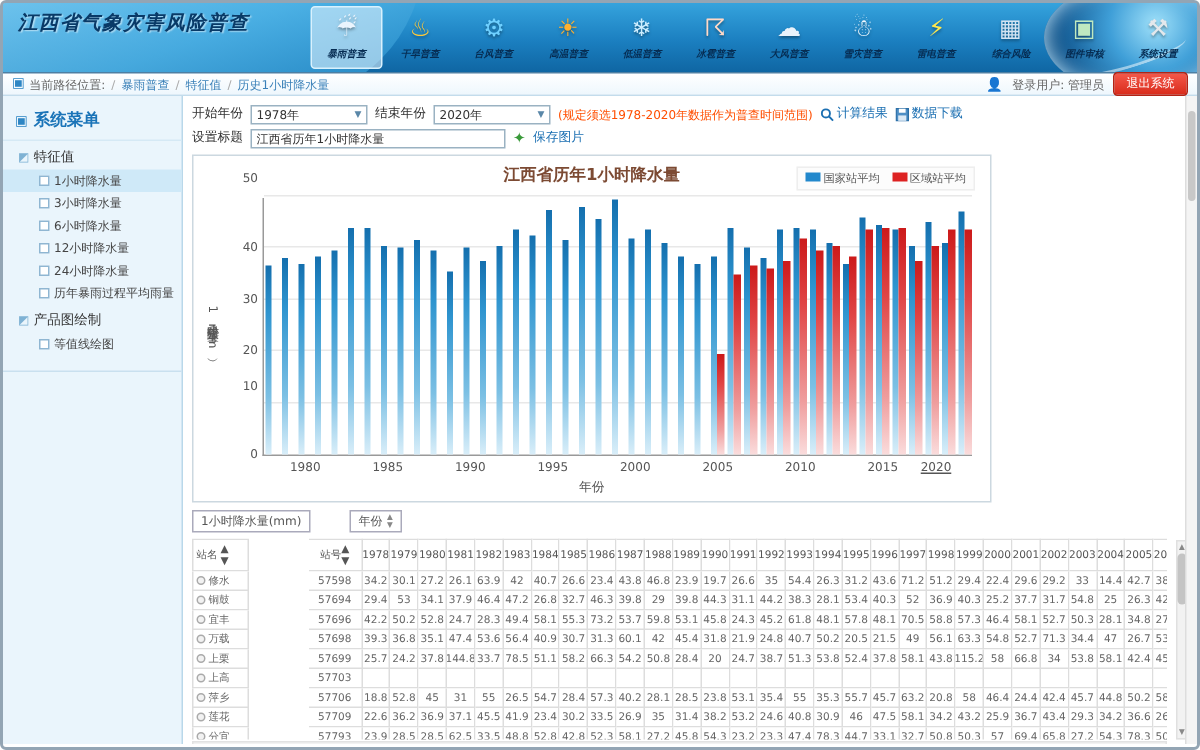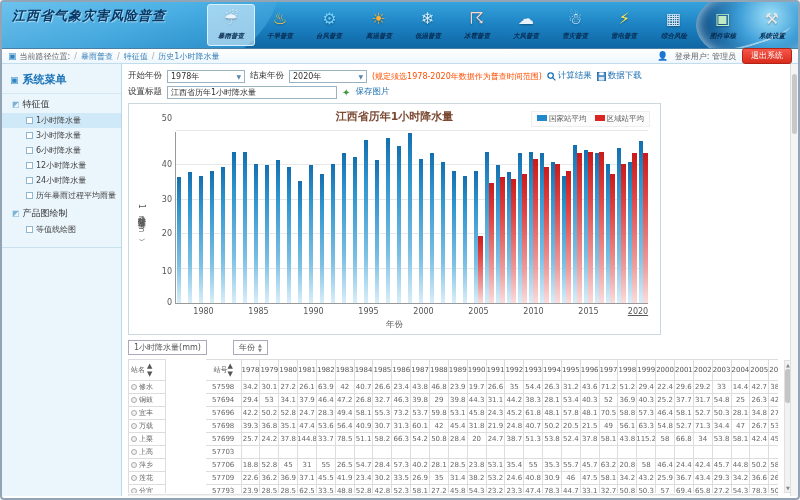--- a/index.html
+++ b/index.html
@@ -231,38 +231,38 @@
       <div class="chart-panel">
         <div class="chart-title">江西省历年1小时降水量</div>
         <div class="legend" id="legend">
             <span><span class="lg-swatch" style="background: rgb(34, 136, 204);"></span>国家站平均</span>
             <span><span class="lg-swatch" style="background: rgb(221, 34, 34);"></span>区域站平均</span>
           </div>
         <div class="ylabel">1小时降水量（mm）</div>
         <div class="plot" id="plot">
             <div class="ytick" style="bottom: 0px;">0</div>
             <div class="gridline" style="bottom: 34.4px;"></div>
-            <div class="ytick" style="bottom: 31px;">10</div>
+            <div class="ytick" style="bottom: 45px;">10</div>
             <div class="gridline" style="bottom: 68.8px;"></div>
             <div class="ytick" style="bottom: 68.8px;">20</div>
             <div class="gridline" style="bottom: 103.2px;"></div>
             <div class="ytick" style="bottom: 103.2px;">30</div>
             <div class="gridline" style="bottom: 137.6px;"></div>
             <div class="ytick" style="bottom: 137.6px;">40</div>
             <div class="gridline" style="bottom: 172px;"></div>
             <div class="ytick" style="bottom: 184px;">50</div>
             <div class="xtick" style="left: 27.5px;">1980</div>
             <div class="xtick" style="left: 82.5px;">1985</div>
             <div class="xtick" style="left: 137.5px;">1990</div>
             <div class="xtick" style="left: 192.5px;">1995</div>
             <div class="xtick" style="left: 247.5px;">2000</div>
             <div class="xtick" style="left: 302.5px;">2005</div>
             <div class="xtick" style="left: 357.5px;">2010</div>
             <div class="xtick" style="left: 412.5px;">2015</div>
-            <div class="xtick" style="left: 462px; text-decoration: underline;">2020</div>
+            <div class="xtick" style="left: 448px; text-decoration: underline;">2020</div>
             <div class="bar blue" style="left: 0.8px; height: 125.56px;"></div>
             <div class="bar blue" style="left: 11.8px; height: 130.72px;"></div>
             <div class="bar blue" style="left: 22.8px; height: 127.28px;"></div>
             <div class="bar blue" style="left: 33.8px; height: 132.44px;"></div>
             <div class="bar blue" style="left: 44.8px; height: 135.88px;"></div>
             <div class="bar blue" style="left: 55.8px; height: 151.36px;"></div>
             <div class="bar blue" style="left: 66.8px; height: 151.36px;"></div>
             <div class="bar blue" style="left: 77.8px; height: 139.32px;"></div>
             <div class="bar blue" style="left: 88.8px; height: 137.6px;"></div>
             <div class="bar blue" style="left: 99.8px; height: 142.76px;"></div>

